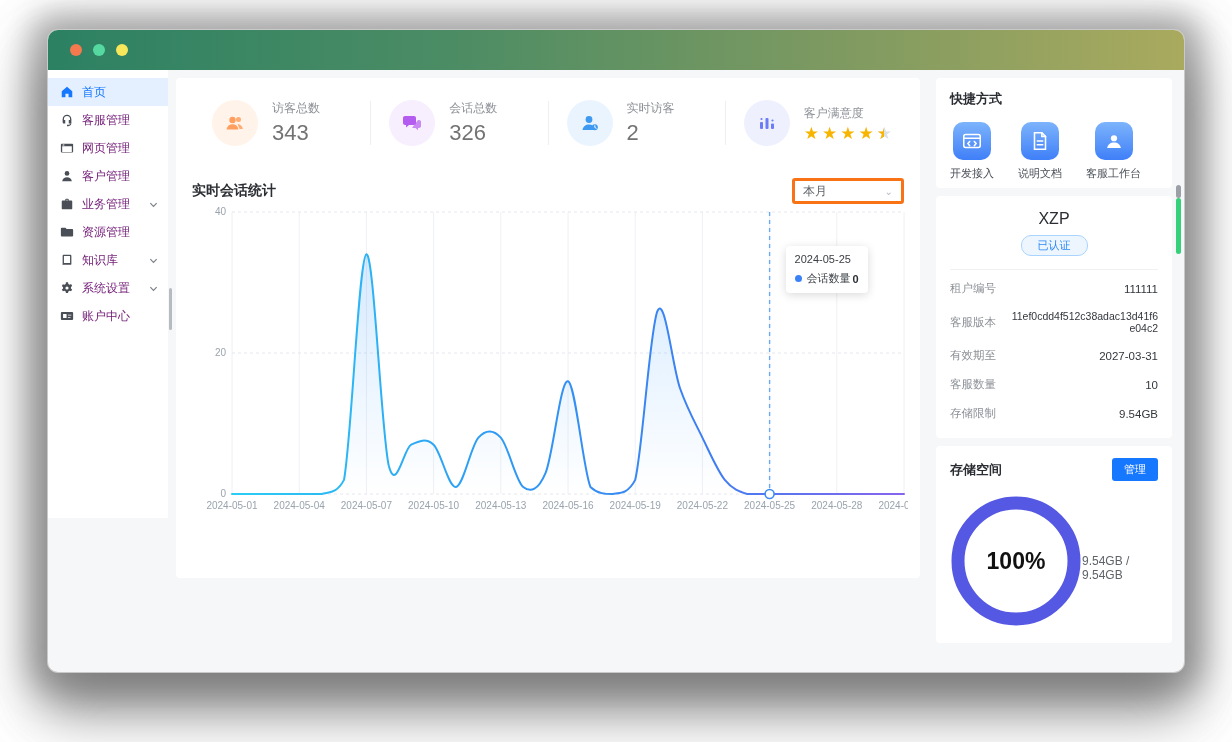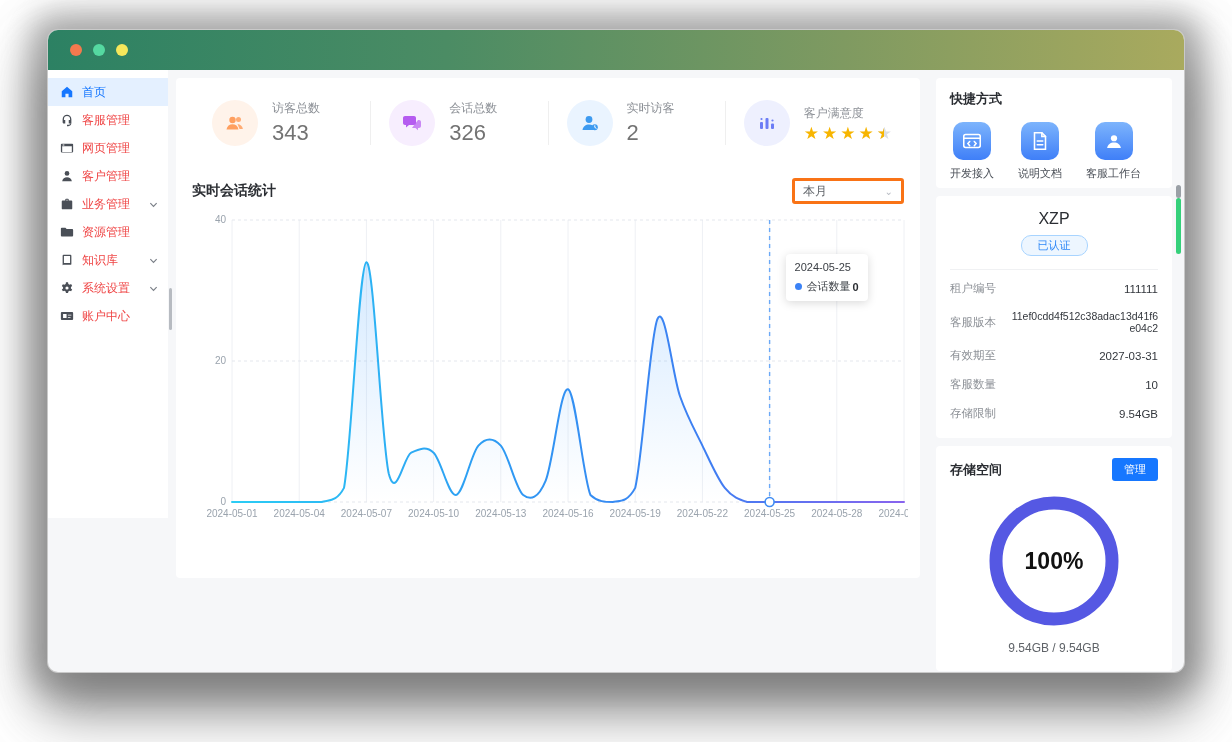--- a/index.html
+++ b/index.html
@@ -19,21 +19,21 @@
   }
   .dot { width:12px; height:12px; border-radius:50%; margin-right:11px; }
   .dot.red { background:#f4794e; }
   .dot.green { background:#55d9a1; }
   .dot.yellow { background:#f6e75b; }
 
   .app-body { display:flex; height:448px; }
 
   
   .sidebar { width:120px; background:#ffffff; padding-top:8px; flex:none; }
-  .side-item { height:28px; display:flex; align-items:center; padding:0 10px 0 12px; cursor:pointer; color:#ef4444; font-size:12px; position:relative; }
+  .side-item { height:28px; display:flex; align-items:center; padding:0 10px 0 12px; cursor:pointer; color:#701a75; font-size:12px; position:relative; }
   .side-item .s-ico { width:14px; height:14px; margin-right:8px; flex:none; display:flex; align-items:center; }
   .side-item svg { display:block; }
   .side-item .chev { margin-left:auto; }
   .side-item.active { background:#e4f0ff; color:#1677ff; }
   .side-item.active svg path, .side-item.active svg rect, .side-item.active svg circle { fill:#1677ff; }
   .s-ico svg path, .s-ico svg rect, .s-ico svg circle { fill:#4a4f57; }
 
   
   .main { width:760px; flex:none; padding:8px; }
   .main-card { background:#ffffff; border-radius:4px; height:500px; }
@@ -44,21 +44,21 @@
   .stat-ico { width:46px; height:46px; border-radius:50%; display:flex; align-items:center; justify-content:center; flex:none; }
   .stat-meta { display:flex; flex-direction:column; gap:3px; }
   .stat-label { font-size:12px; color:#8c9096; }
   .stat-value { font-size:22px; color:#737373; }
   .stars { display:flex; }
   .star { font-size:17px; color:#f7b500; margin-right:3px; line-height:1; }
   .star.half { position:relative; color:#dcdfe3; }
   .star.half i { position:absolute; left:0; top:0; width:50%; overflow:hidden; color:#f7b500; font-style:normal; }
 
   .chart-section { padding:10px 16px 0 16px; }
-  .chart-header { display:flex; align-items:center; justify-content:space-between; margin-bottom:8px; }
+  .chart-header { display:flex; align-items:center; justify-content:space-between; }
   .chart-title { font-size:14px; font-weight:bold; color:#2b2e33; }
   .range-select { width:112px; height:26px; border:3px solid #f97316; border-radius:3px; background:#fff;
     display:flex; align-items:center; justify-content:space-between; padding:0 8px; font-size:12px; color:#5f6368; cursor:pointer; }
   .range-select .caret { color:#b6bac2; font-size:10px; }
 
   .chart-wrap { position:relative; width:716px; height:316px; }
   .tooltip {
     position:absolute; width:82px; background:#ffffff; border-radius:4px;
     box-shadow:0 2px 10px rgba(0,0,0,0.15); padding:7px 9px; font-size:11px; color:#3c4046; z-index:3;
   }
@@ -83,21 +83,21 @@
   .acct-badge-row { display:flex; justify-content:center; margin-top:7px; }
   .acct-badge { font-size:11px; color:#2f88f7; background:#edf6ff; border:1px solid #a8d4ff; border-radius:10px; padding:2px 16px; }
   .acct-div { height:1px; background:#f0f1f3; margin:13px 0 4px; }
   .acct-row { display:flex; justify-content:space-between; align-items:center; padding:7px 0; font-size:11.5px; }
   .acct-row .k { color:#8c9096; flex:none; }
   .acct-row .v { color:#33373d; text-align:right; word-break:break-all; margin-left:10px; }
 
   .store-card { padding:12px 14px 16px; flex:0 0 auto; }
   .store-head { display:flex; align-items:center; justify-content:space-between; }
   .manage-btn { background:#1677ff; color:#fff; font-size:11px; border:none; border-radius:3px; padding:4px 12px; cursor:pointer; }
-  .donut-wrap { display:flex; flex-direction:column; align-items:center; margin-top:14px;text-align:right; }
+  .donut-wrap { display:flex; flex-direction:row; align-items:center; margin-top:14px; }
   .donut { position:relative; width:132px; height:132px; }
   .donut .pct { position:absolute; inset:0; display:flex; align-items:center; justify-content:center; font-size:23px; font-weight:bold; color:#111; }
   .usage { margin-top:14px; font-size:12px; color:#5f6368; }
 
   
   .sb { position:absolute; border-radius:3px; }
   .sb-main { left:121px; top:258px; width:3px; height:42px; background:#b7bbc1; }
   .sb-right-gray { right:3px; top:155px; width:5px; height:13px; background:#9aa0a6; }
   .sb-right-green { right:3px; top:168px; width:5px; height:56px; background:#35d07a; }
 </style>

